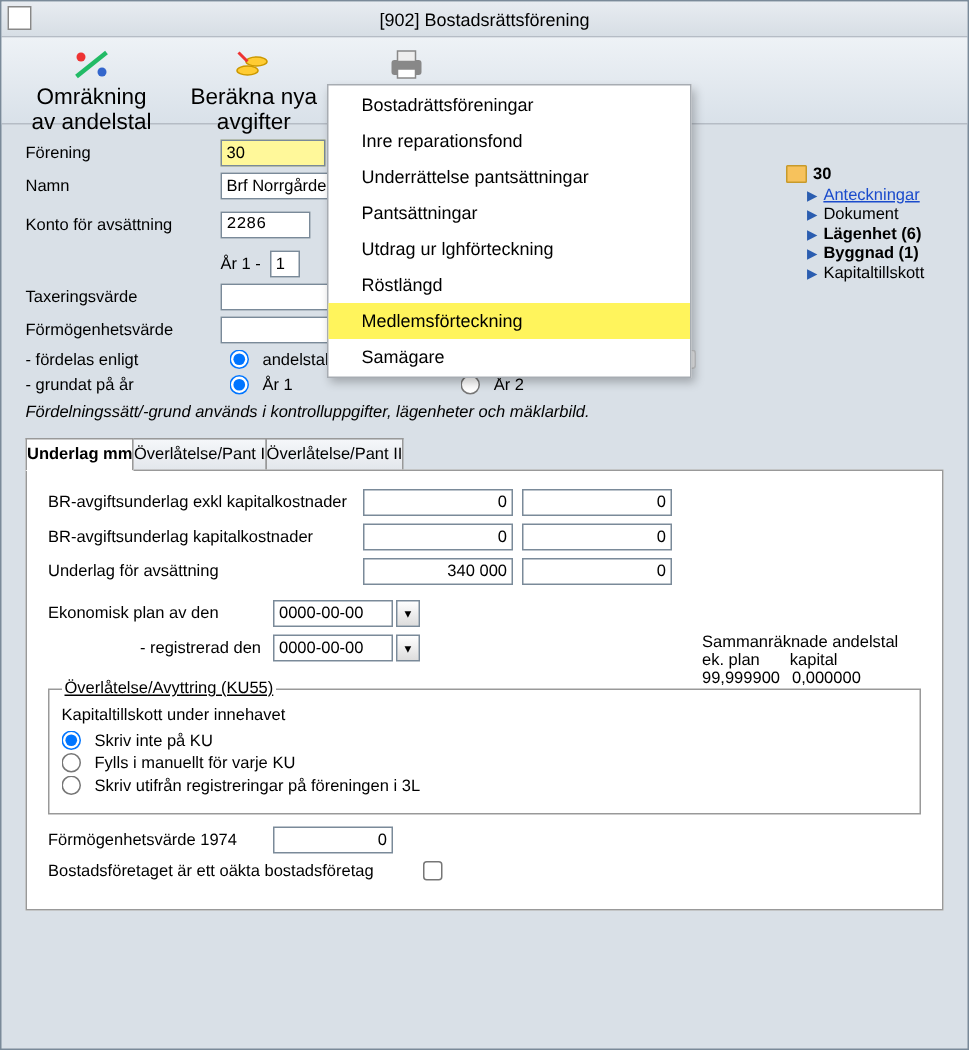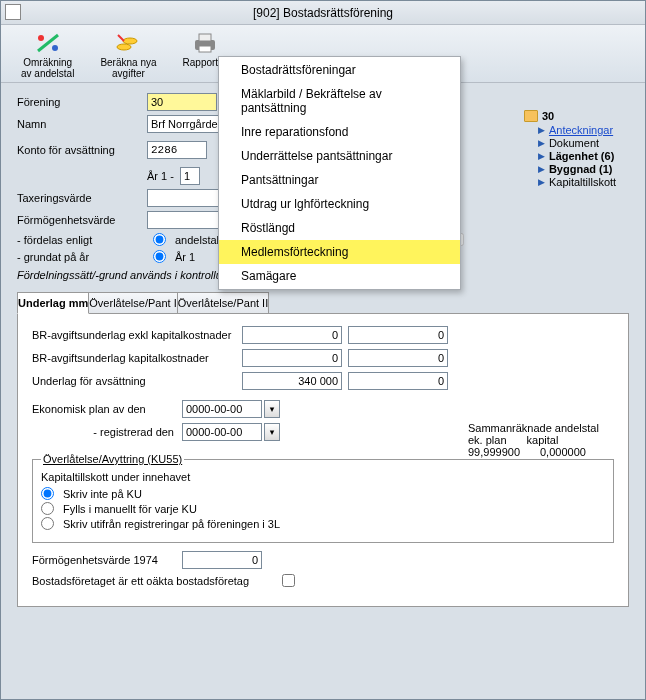--- a/index.html
+++ b/index.html
@@ -39,21 +39,21 @@
     background: linear-gradient(#eef2f6, #d9e1e9);
     border-bottom: 1px solid #b5bcc5;
     height: 58px;
     align-items: flex-start;
     position: relative;
   }
   .tool-btn {
     display: flex;
     flex-direction: column;
     align-items: center;
-    font-size: 10px;
+    font-size: 15px;
     line-height: 1.1;
     text-align: center;
     cursor: pointer;
     padding: 2px 4px;
   }
   .tool-btn .icon32 { width: 28px; height: 24px; margin-bottom: 2px; }
   .form-area {
     padding: 10px 16px 6px 16px;
     position: relative;
   }
@@ -186,21 +186,20 @@
         <rect x="4" y="9" width="20" height="10" rx="2" fill="#888"></rect>
         <rect x="8" y="3" width="12" height="7" fill="#eee" stroke="#888"></rect>
         <rect x="8" y="15" width="12" height="6" fill="#fff" stroke="#888"></rect>
       </svg>
     <span>Rapporter</span>
   </div>
 </div>
 
 <div class="menu" id="menu">
     <div class="mi">Bostadrättsföreningar</div>
-    <div class="mi">Mäklarbild / Bekräftelse av pantsättning</div>
     <div class="mi">Inre reparationsfond</div>
     <div class="mi">Underrättelse pantsättningar</div>
     <div class="mi">Pantsättningar</div>
     <div class="mi">Utdrag ur lghförteckning</div>
     <div class="mi">Röstlängd</div>
     <div class="mi hl">Medlemsförteckning</div>
     <div class="mi">Samägare</div>
   </div>
 
 <div class="form-area">
@@ -283,21 +282,21 @@
         <div class="dd">▾</div>
       </div>
     </div>
 
     <div class="summary">
       <div>Sammanräknade andelstal</div>
       <div style="display:flex;gap:20px">
         <span>ek. plan</span>
         <span>kapital</span>
       </div>
-      <div style="display:flex;gap:20px">
+      <div style="display:flex;gap:8px">
         <span>99,999900</span>
         <span>0,000000</span>
       </div>
     </div>
 
     <fieldset>
       <legend>Överlåtelse/Avyttring (KU55)</legend>
       <div style="margin-bottom:4px">Kapitaltillskott under innehavet</div>
       <div class="radio-row" style="margin:2px 0">
         <input type="radio" name="ku" checked="" style="">

